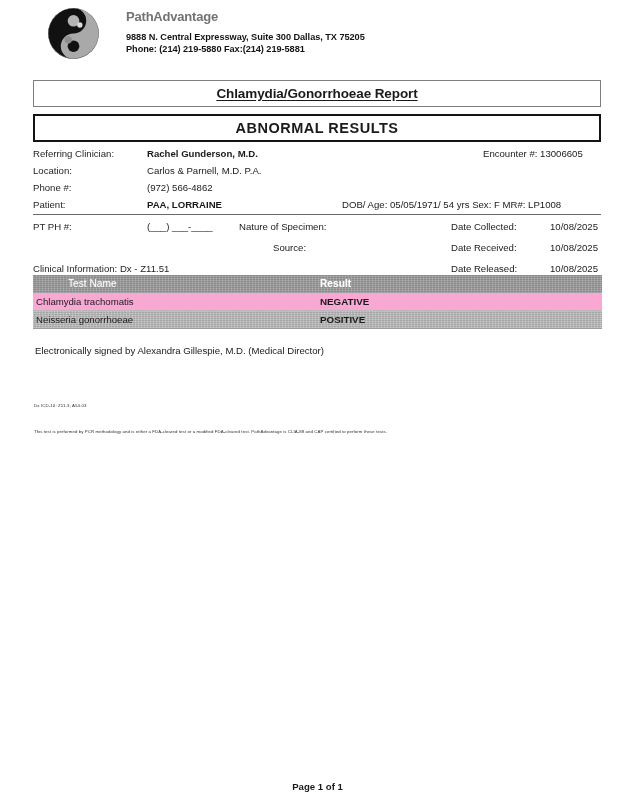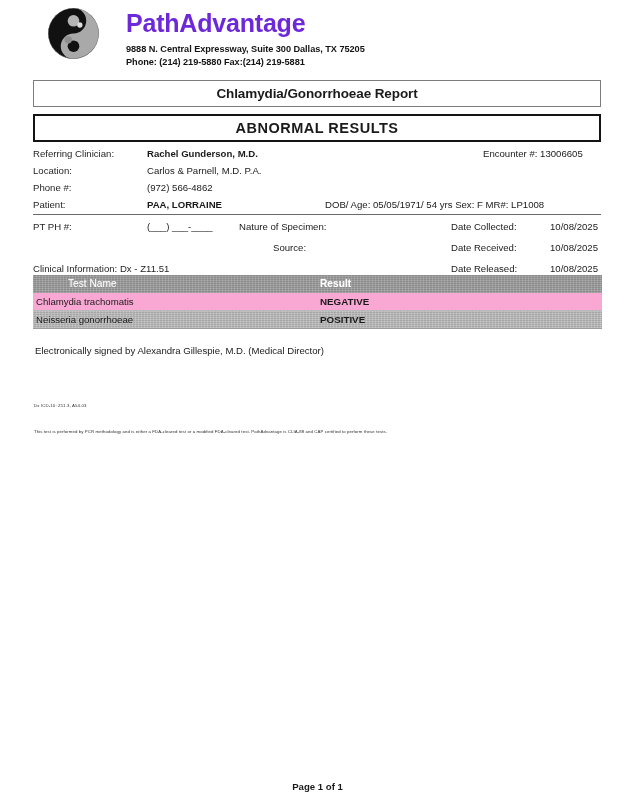--- a/index.html
+++ b/index.html
@@ -26,24 +26,24 @@
   .logo-wrap {
     position: absolute;
     left: 47px; top: 7px;
     width: 53px; height: 53px;
   }
   .org-block {
     position: absolute;
     left: 126px; top: 10px;
   }
   .org-name {
-    font-size: 25px;
+    font-size: 13px;
     font-weight: bold;
     letter-spacing: -0.2px;
-    color: #6d28d9;
+    color: #737373;
     line-height: 1.05;
   }
   .org-addr {
     font-size: 9.2px;
     font-weight: bold;
     color: #141414;
     margin-top: 7px;
     line-height: 1.38;
     letter-spacing: -0.05px;
   }
@@ -55,20 +55,21 @@
     width: 568px; height: 27px;
     border: 1px solid #7d7d7d;
     box-sizing: border-box;
     display: flex;
     align-items: center;
     justify-content: center;
   }
   .title-box .t {
     font-size: 13.5px;
     font-weight: bold;
+    text-decoration: underline;
     text-underline-offset: 2px;
     letter-spacing: -0.1px;
   }
   .abnormal-box {
     position: absolute;
     left: 33px; top: 114px;
     width: 568px; height: 28px;
     border: 2px solid #141414;
     box-sizing: border-box;
     display: flex;
@@ -89,21 +90,21 @@
     font-size: 9.6px;
   }
   .demo-row {
     position: relative;
     height: 17px;
   }
   .lbl  { position: absolute; left: 0;   top: 0; color: #1f1f1f; }
   .val  { position: absolute; left: 114px; top: 0; }
   .val.b { font-weight: bold; }
   .rcol { position: absolute; left: 430px; top: 0; padding-left: 20px; }
-  .rcol.wide { left: 272px; }
+  .rcol.wide { left: 289px; }
   .rlbl { position: absolute; left: 418px; top: 0; }
   .rval { position: absolute; left: 517px; top: 0; }
   .midlbl { position: absolute; left: 206px; top: 0; }
 
   .rule {
     position: absolute;
     left: 33px;
     width: 568px;
     height: 0;
     border-top: 1px solid #6a6a6a;

